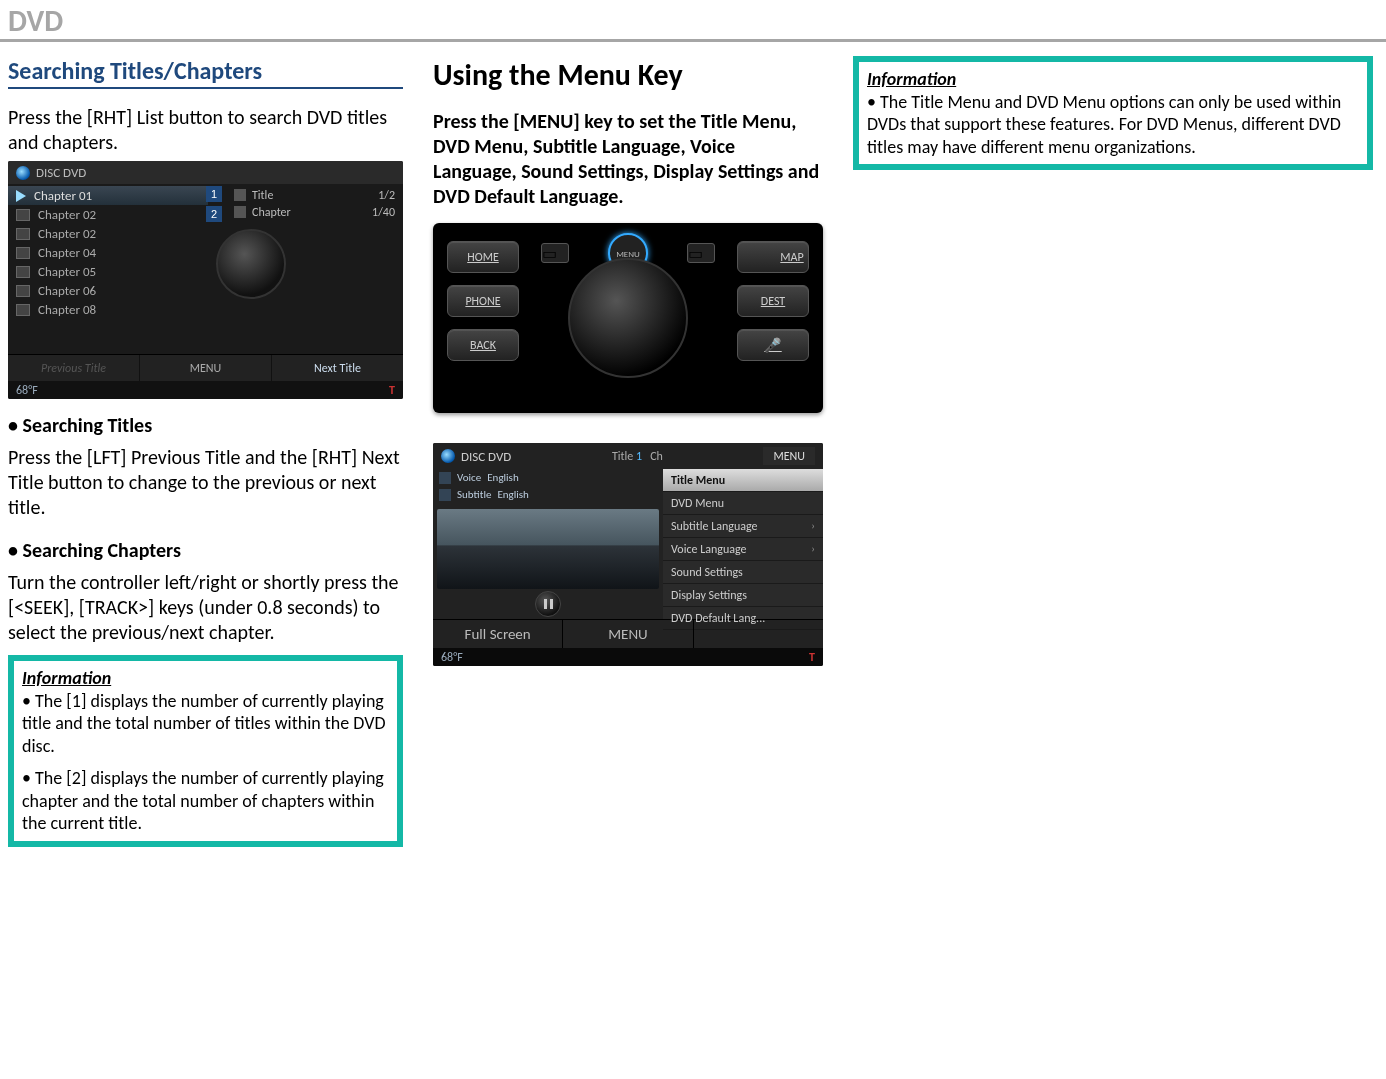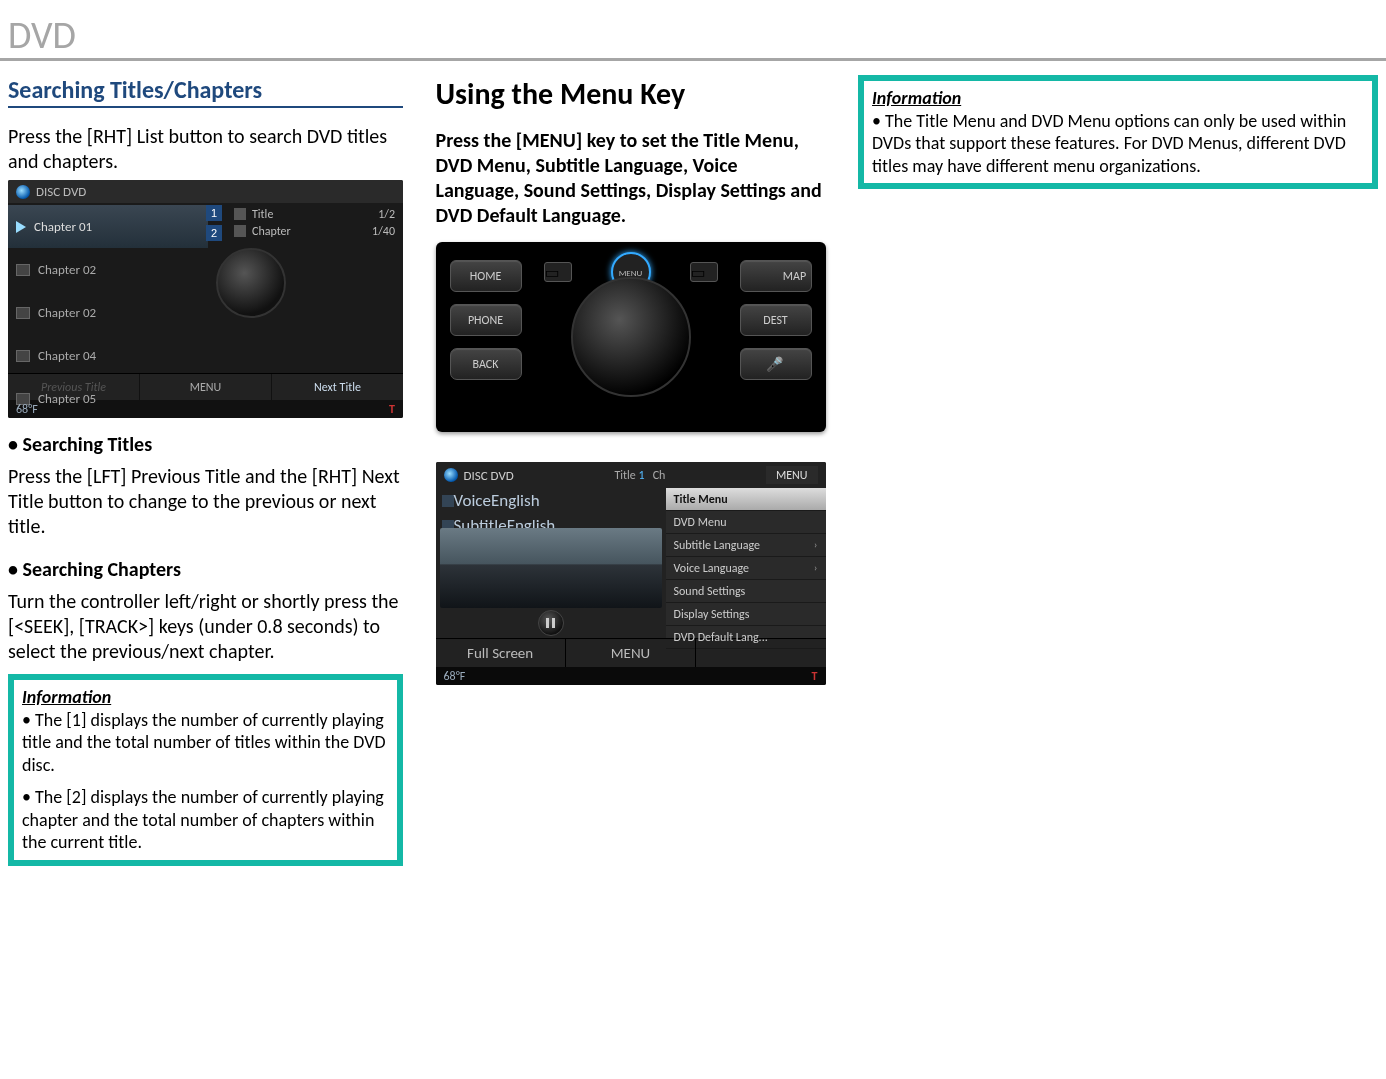--- a/index.html
+++ b/index.html
@@ -4,32 +4,31 @@
 <style>
   * { box-sizing: border-box; margin: 0; padding: 0; }
   body {
     font-family: Calibri, Arial, sans-serif;
     color: #000;
     background: #fff;
     width: 1386px;
     padding: 0 0 20px 0;
   }
   .page-title {
-    font-size: 38px;
-    font-weight: normal;
+    font-size: 30px;
+    font-weight: bold;
     color: #a6a6a6;
-    padding: 12px 8px 0 8px;
+    padding: 2px 8px 0 8px;
     border-bottom: 3px solid #a6a6a6;
     margin-bottom: 14px;
   }
   .columns {
     display: flex;
     gap: 30px;
     padding: 0 8px;
-    justify-content: space-between;
   }
   .col { flex: 0 0 auto; }
   .col-left { width: 395px; }
   .col-mid { width: 390px; }
   .col-right { width: 520px; }
 
   .section-heading-blue {
     font-size: 24px;
     font-weight: bold;
     color: #1f497d;
@@ -95,21 +94,21 @@
     background: radial-gradient(circle at 40% 40%, #9df, #05a 70%);
     display: inline-block;
   }
   .shot1-body { display: flex; height: 170px; }
   .chapter-list {
     width: 200px;
     padding: 2px 0;
   }
   .chapter-item {
     display: flex; align-items: center; gap: 8px;
-    padding: 14px 8px;
+    padding: 2px 8px;
     font-size: 13px;
     color: #aaa;
   }
   .chapter-item.selected {
     background: linear-gradient(#3a4652,#23303a);
     color: #ddd;
   }
   .chap-icon {
     width: 14px; height: 12px;
     background: #444;
@@ -181,20 +180,21 @@
   }
   .hw-btn {
     position: absolute;
     background: linear-gradient(#444,#222);
     border: 1px solid #555;
     border-radius: 6px;
     color: #ccc;
     font-size: 12px;
     display: flex; align-items: center; justify-content: center;
     box-shadow: inset 0 1px 1px rgba(255,255,255,.1);
+    text-decoration: underline;
   }
   .hw-left { left: 14px; width: 72px; height: 32px; }
   .hw-right { right: 14px; width: 72px; height: 32px; }
   .hw-dial {
     position: absolute;
     left: 50%; top: 50%;
     width: 120px; height: 120px;
     margin: -60px 0 0 -60px;
     border-radius: 50%;
     background: radial-gradient(circle at 40% 35%, #555, #000 75%);
@@ -235,22 +235,22 @@
     padding: 4px 8px;
     background: #222;
   }
   .shot3-title-info { font-size: 12px; color: #aaa; }
   .shot3-menu-label {
     background: #2a2a2a; padding: 2px 10px; font-size: 12px; color: #ddd;
   }
   .shot3-body { display: flex; height: 150px; }
   .shot3-left { flex: 1.1; position: relative; background: #222; }
   .lang-row {
-    display: flex; align-items: center; 
-    padding: 2px 6px; font-size: 17px; color: #bcd;
+    display: flex; align-items: center; gap: 6px;
+    padding: 2px 6px; font-size: 11px; color: #bcd;
   }
   .speaker-icon, .subtitle-icon {
     width: 12px; height: 12px; background: #345; display: inline-block;
   }
   .scenery {
     position: absolute; left: 4px; right: 4px; bottom: 30px; top: 40px;
     background: linear-gradient(180deg, #6a7a84 0%, #46555e 45%, #2d3339 46%, #101418 100%);
     border-radius: 2px;
   }
   .pause {

